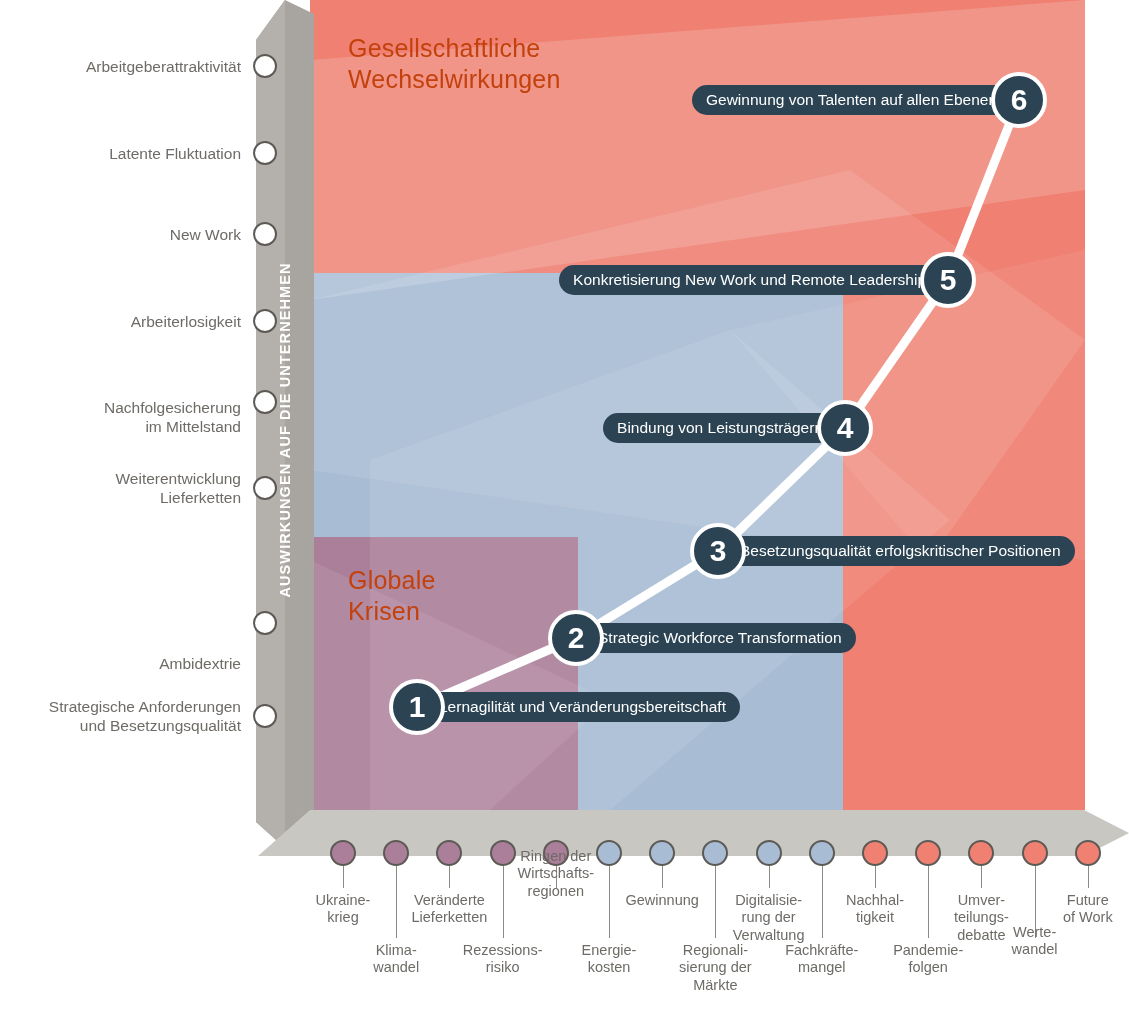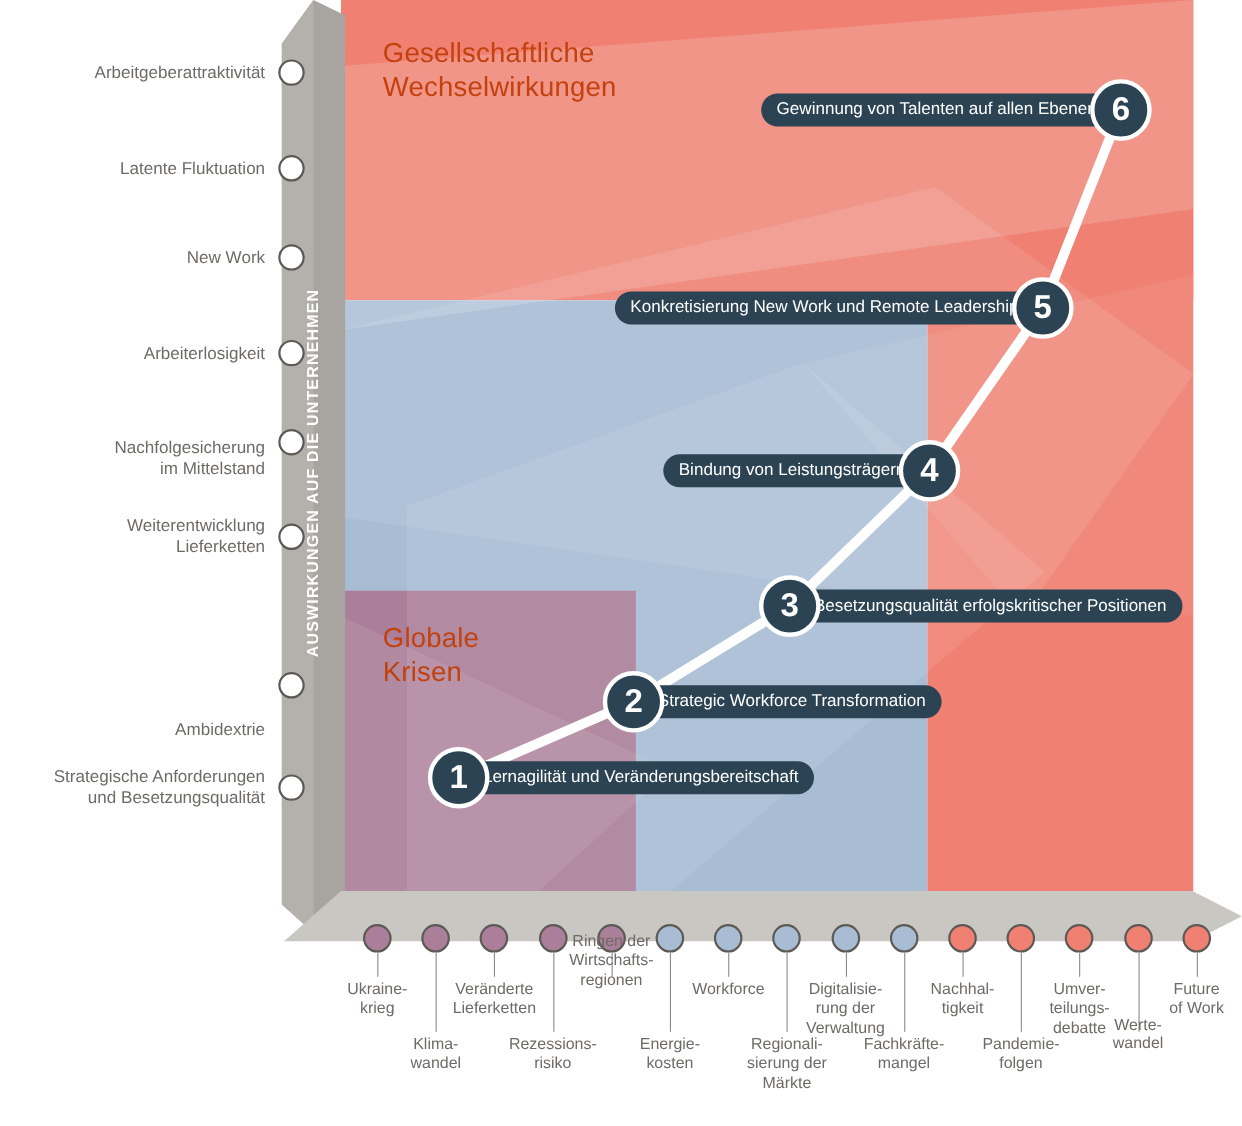--- a/index.html
+++ b/index.html
@@ -128,21 +128,21 @@
       <div class="xstem" style="left: 555.8px; top: 866px; height: 22px;"></div>
       <div class="xlab" style="left: 495.8px; top: 848px;">Ringen der
 Wirtschafts-
 regionen</div>
       <div class="xdot" style="left: 596px; top: 840px; background: rgb(168, 188, 212);"></div>
       <div class="xstem" style="left: 609px; top: 866px; height: 72px;"></div>
       <div class="xlab" style="left: 549px; top: 942px;">Energie-
 kosten</div>
       <div class="xdot" style="left: 649.2px; top: 840px; background: rgb(168, 188, 212);"></div>
       <div class="xstem" style="left: 662.2px; top: 866px; height: 22px;"></div>
-      <div class="xlab" style="left: 602.2px; top: 892px;">Workforce</div>
+      <div class="xlab" style="left: 602.2px; top: 892px;">Gewinnung</div>
       <div class="xdot" style="left: 702.4px; top: 840px; background: rgb(168, 188, 212);"></div>
       <div class="xstem" style="left: 715.4px; top: 866px; height: 72px;"></div>
       <div class="xlab" style="left: 655.4px; top: 942px;">Regionali-
 sierung der
 Märkte</div>
       <div class="xdot" style="left: 755.6px; top: 840px; background: rgb(168, 188, 212);"></div>
       <div class="xstem" style="left: 768.6px; top: 866px; height: 22px;"></div>
       <div class="xlab" style="left: 708.6px; top: 892px;">Digitalisie-
 rung der
 Verwaltung</div>

